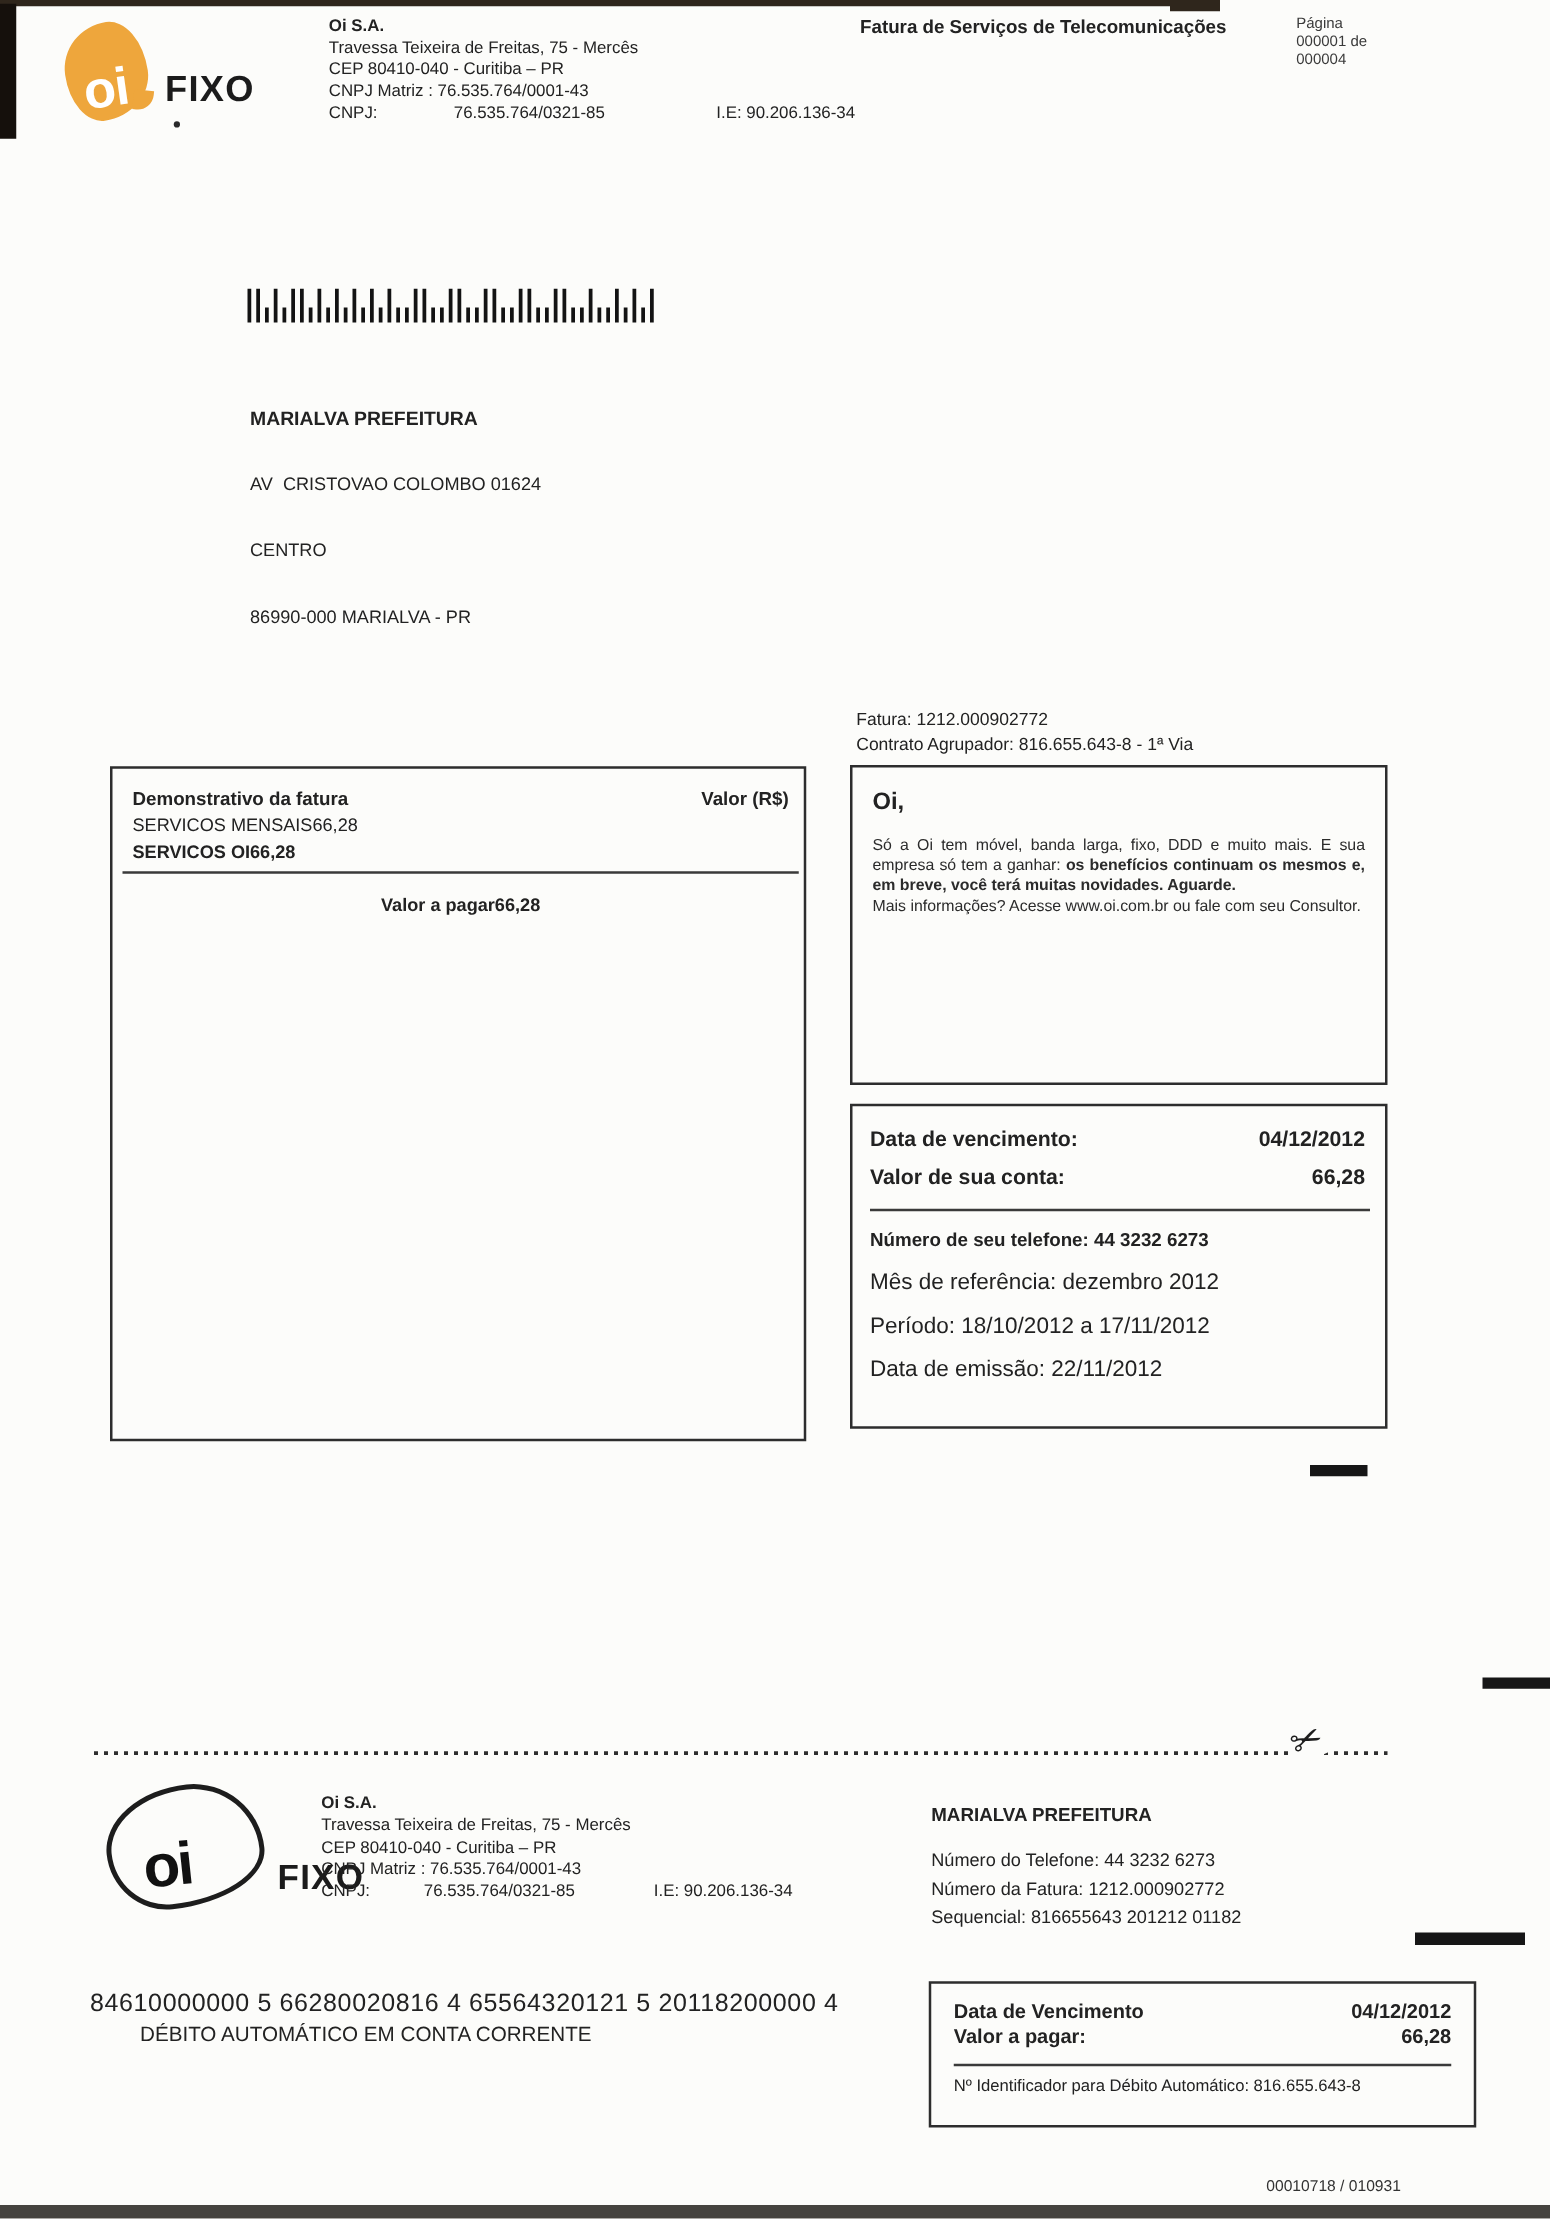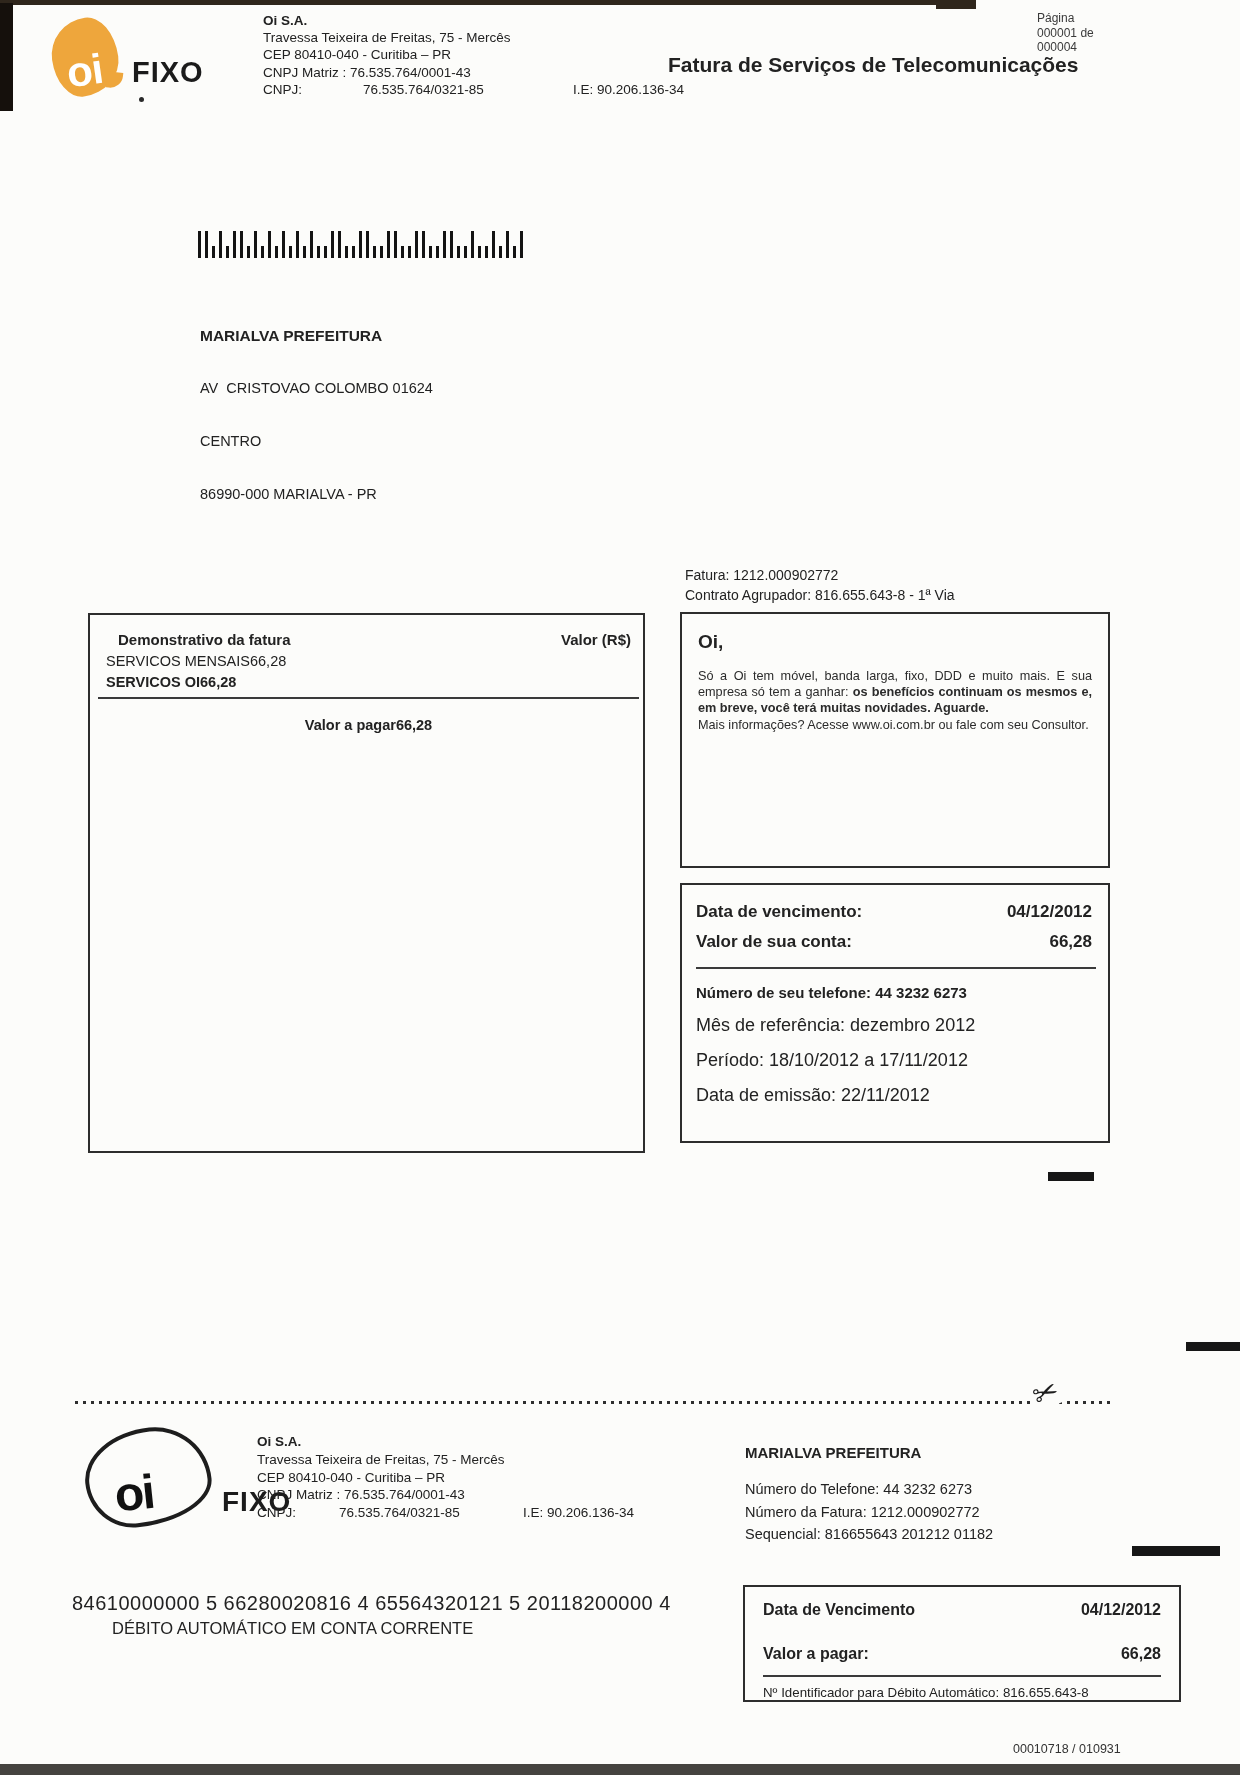--- a/index.html
+++ b/index.html
@@ -41,36 +41,36 @@
 
   
   .company { font-size:13.5px; line-height:17.2px; white-space:nowrap; }
   .company-top { left:263px; top:12px; }
   .company .cnpj-line { position:relative; }
   .company .cnpj-label { display:inline-block; width:100px; }
   .company-bottom .cnpj-label { width:82px; }
   .company-top .ie { position:absolute; left:310px; top:0; }
   .company-bottom .ie { position:absolute; left:266px; top:0; }
 
-  .title { left:668px; top:13px; font-size:21px; font-weight:bold; white-space:nowrap;margin-top:40px; }
+  .title { left:688px; top:13px; font-size:15px; font-weight:bold; white-space:nowrap; }
   .page-info { left:1037px; top:11px; font-size:12px; line-height:14.5px; color:#3a3a3a; }
 
   
   .postal-barcode { left:198px; top:231px; height:27px; display:flex; align-items:flex-end; }
   .postal-barcode .bar { width:3px; margin-right:4px; background:#131313; }
   .postal-barcode .tall { height:27px; }
   .postal-barcode .short { height:12px; }
   .recipient { left:200px; top:292px; font-size:14.5px; line-height:17.6px; white-space:pre-wrap; }
   .recipient .name { font-size:15.5px; }
 
   .invoice-meta { left:685px; top:566px; font-size:14px; line-height:19.5px; white-space:nowrap; }
 
   
   .stmt-box { left:88px; top:613px; width:557px; height:540px; border:2px solid var(--line); }
-  .stmt-head { display:flex; justify-content:space-between; padding:16px 12px 0 16px; font-size:15px; font-weight:bold;margin-left:12px; }
+  .stmt-head { display:flex; justify-content:space-between; padding:16px 12px 0 16px; font-size:15px; font-weight:bold; }
   .stmt-row  { display:flex; padding:5px 12px 0 16px; font-size:14.5px; }
   .stmt-rule { margin:7px 4px 0 8px; border-top:2px solid #3a3a3a; }
   .stmt-total{ display:flex; justify-content:center; padding:18px 12px 0 16px; font-size:14.5px; font-weight:bold; }
 
   
   .msg-box { left:680px; top:612px; width:430px; height:256px; border:2px solid var(--line); }
   .msg-greeting { margin:17px 16px 0; font-size:19px; font-weight:bold; }
   .msg-body { margin:15px 16px 0; font-size:12.7px; line-height:16.2px; text-align:justify; color:#2b2b2b; }
   .msg-more { margin:0 16px; font-size:12.7px; line-height:16.2px; color:#2b2b2b; }
 
@@ -108,21 +108,21 @@
   .customer-bottom .cline { line-height:22.5px; }
 
   .digit-line { left:72px; top:1592px; font-size:20px; letter-spacing:0.5px; white-space:nowrap; }
   .debit-title { left:112px; top:1619px; font-size:16.5px; white-space:nowrap; }
   .debit-text { left:63px; top:1639px; width:380px; font-size:15.5px; line-height:21.5px; text-align:justify; }
 
   
   .pay-box { left:743px; top:1585px; width:438px; height:117px; border:2px solid var(--line); }
   .pay-row { display:flex; justify-content:space-between; margin:0 18px; font-size:16px; font-weight:bold; }
   .pay-row.first { margin-top:14px; }
-  .pay-row.second { margin-top:26px;gap:32px; }
+  .pay-row.second { margin-top:2px;gap:32px; }
   .pay-rule { margin:12px 18px 0; border-top:2px solid #3a3a3a; }
   .pay-id { margin:8px 18px 0; font-size:13.3px; white-space:nowrap; }
 
   .doc-code { left:1013px; top:1742px; font-size:12.5px; color:#333; }
 </style>
 </head>
 <body>
 
 <div id="page">
 

